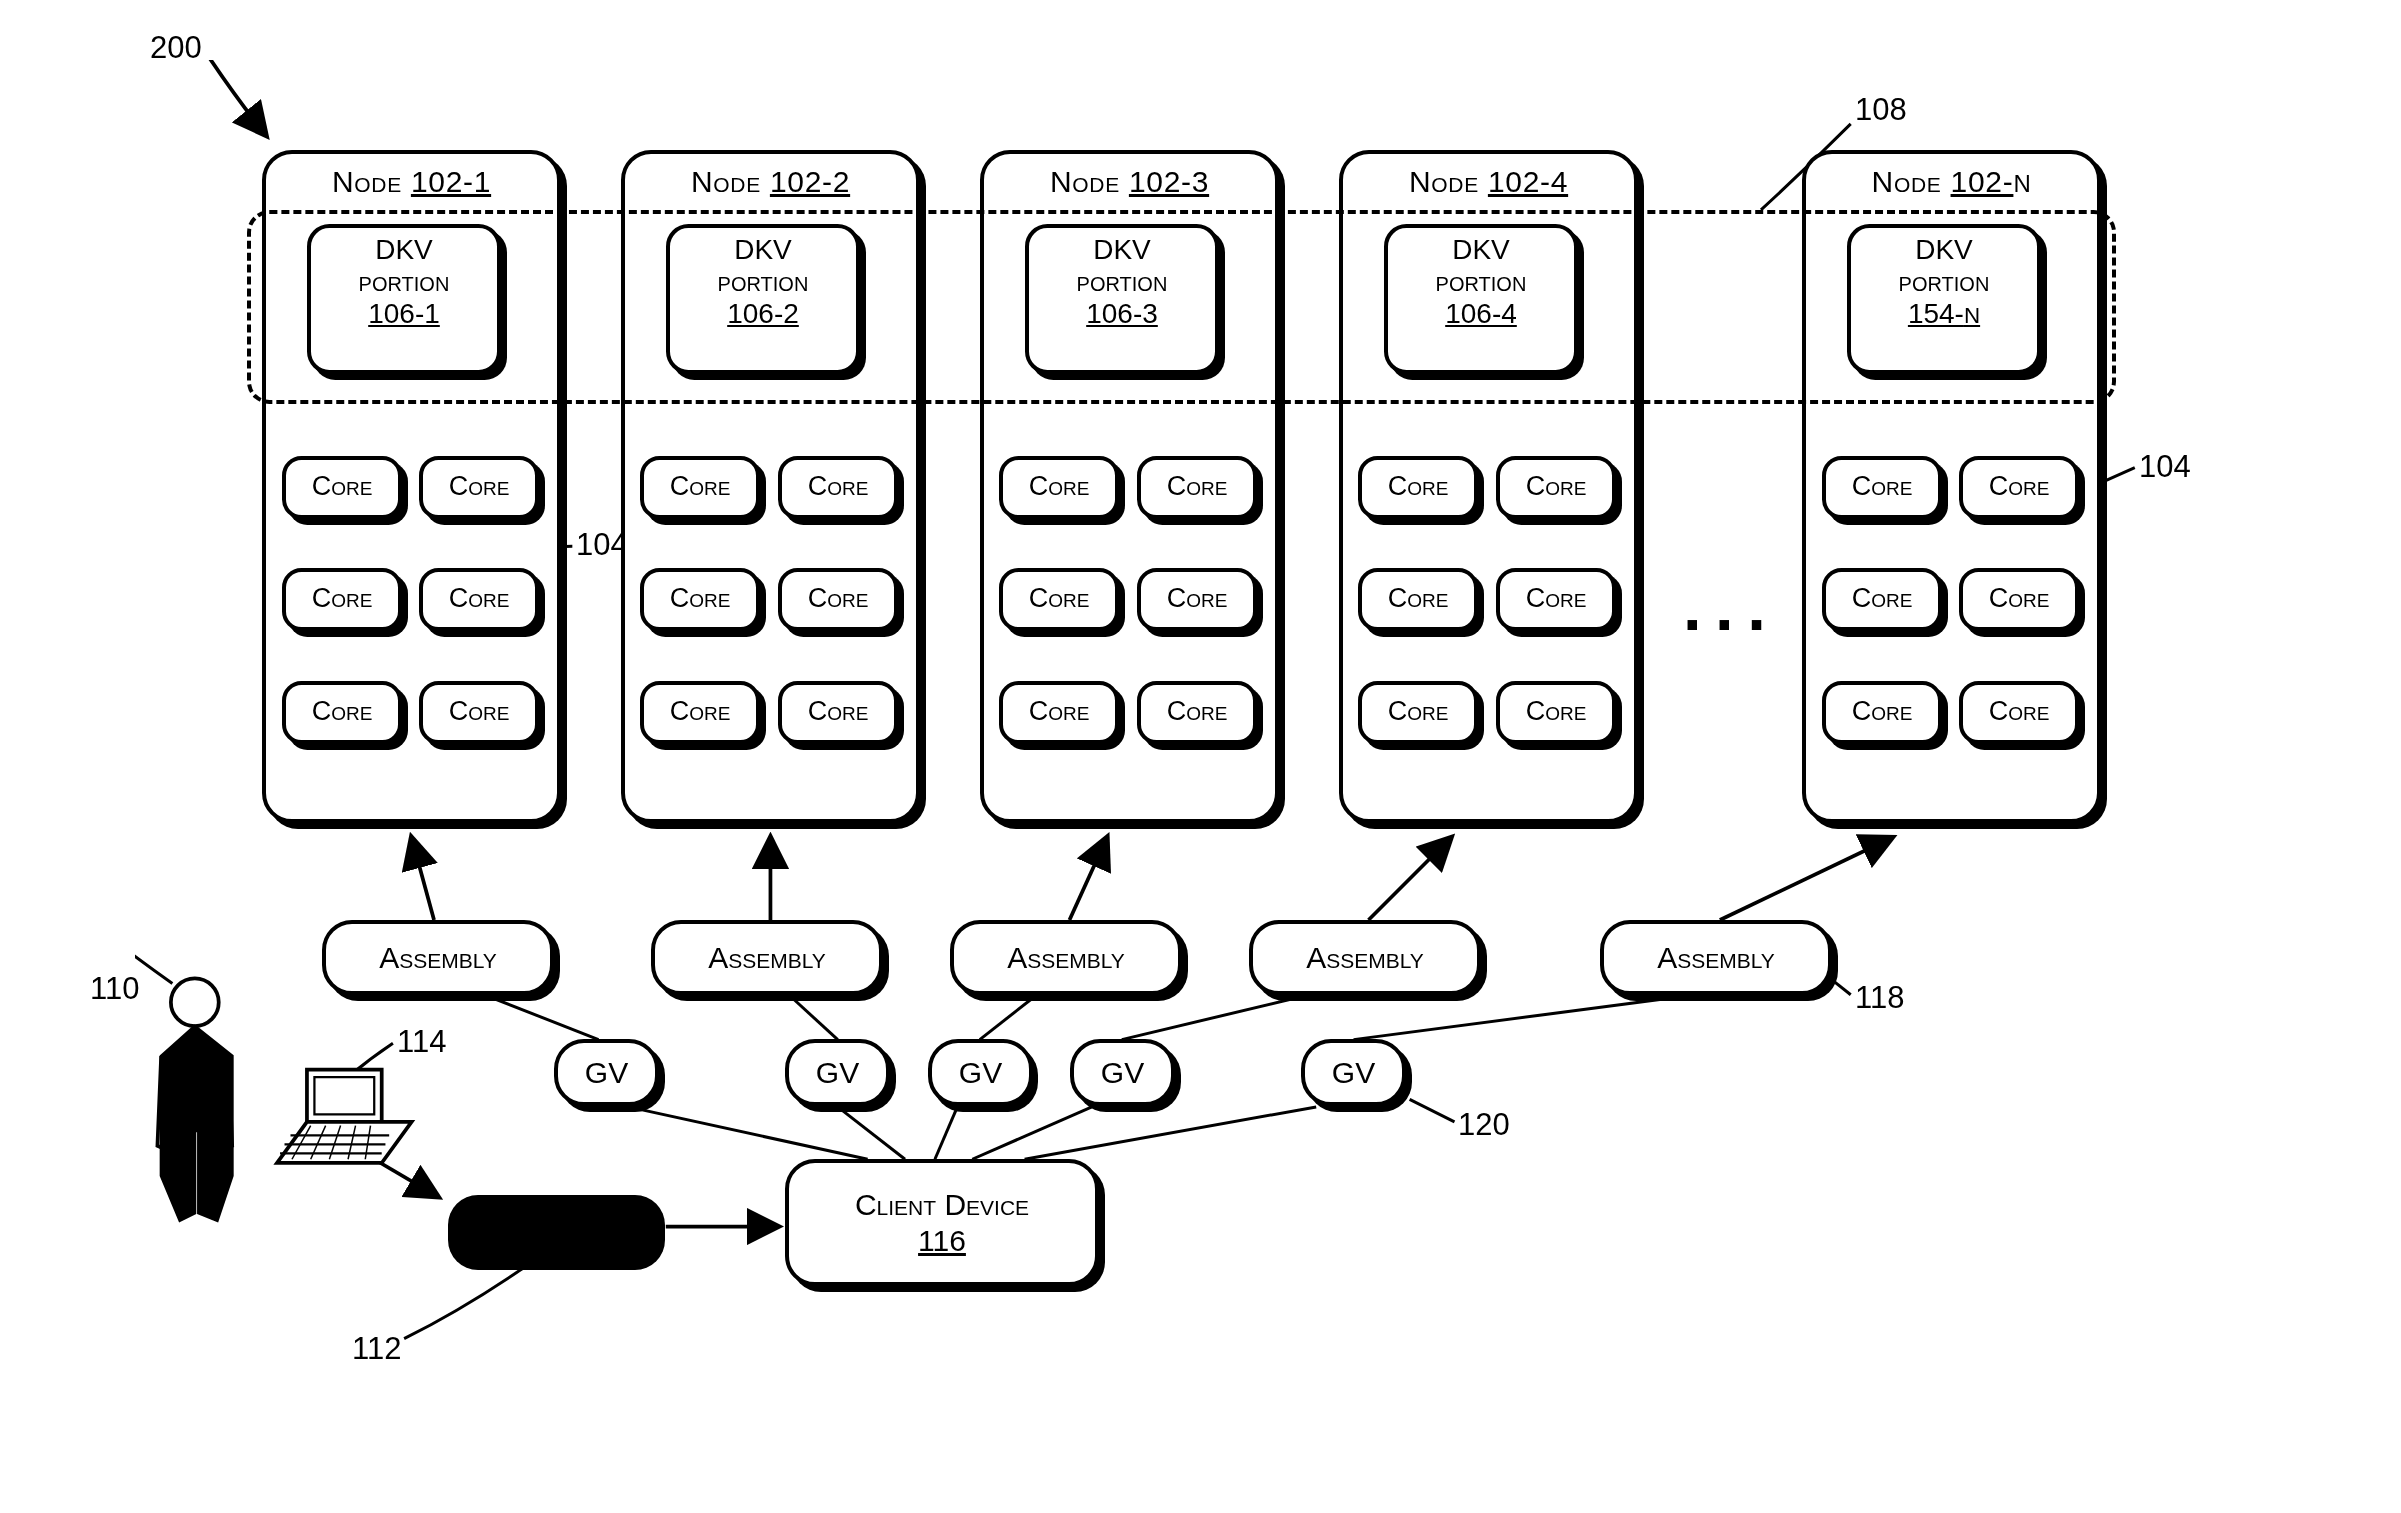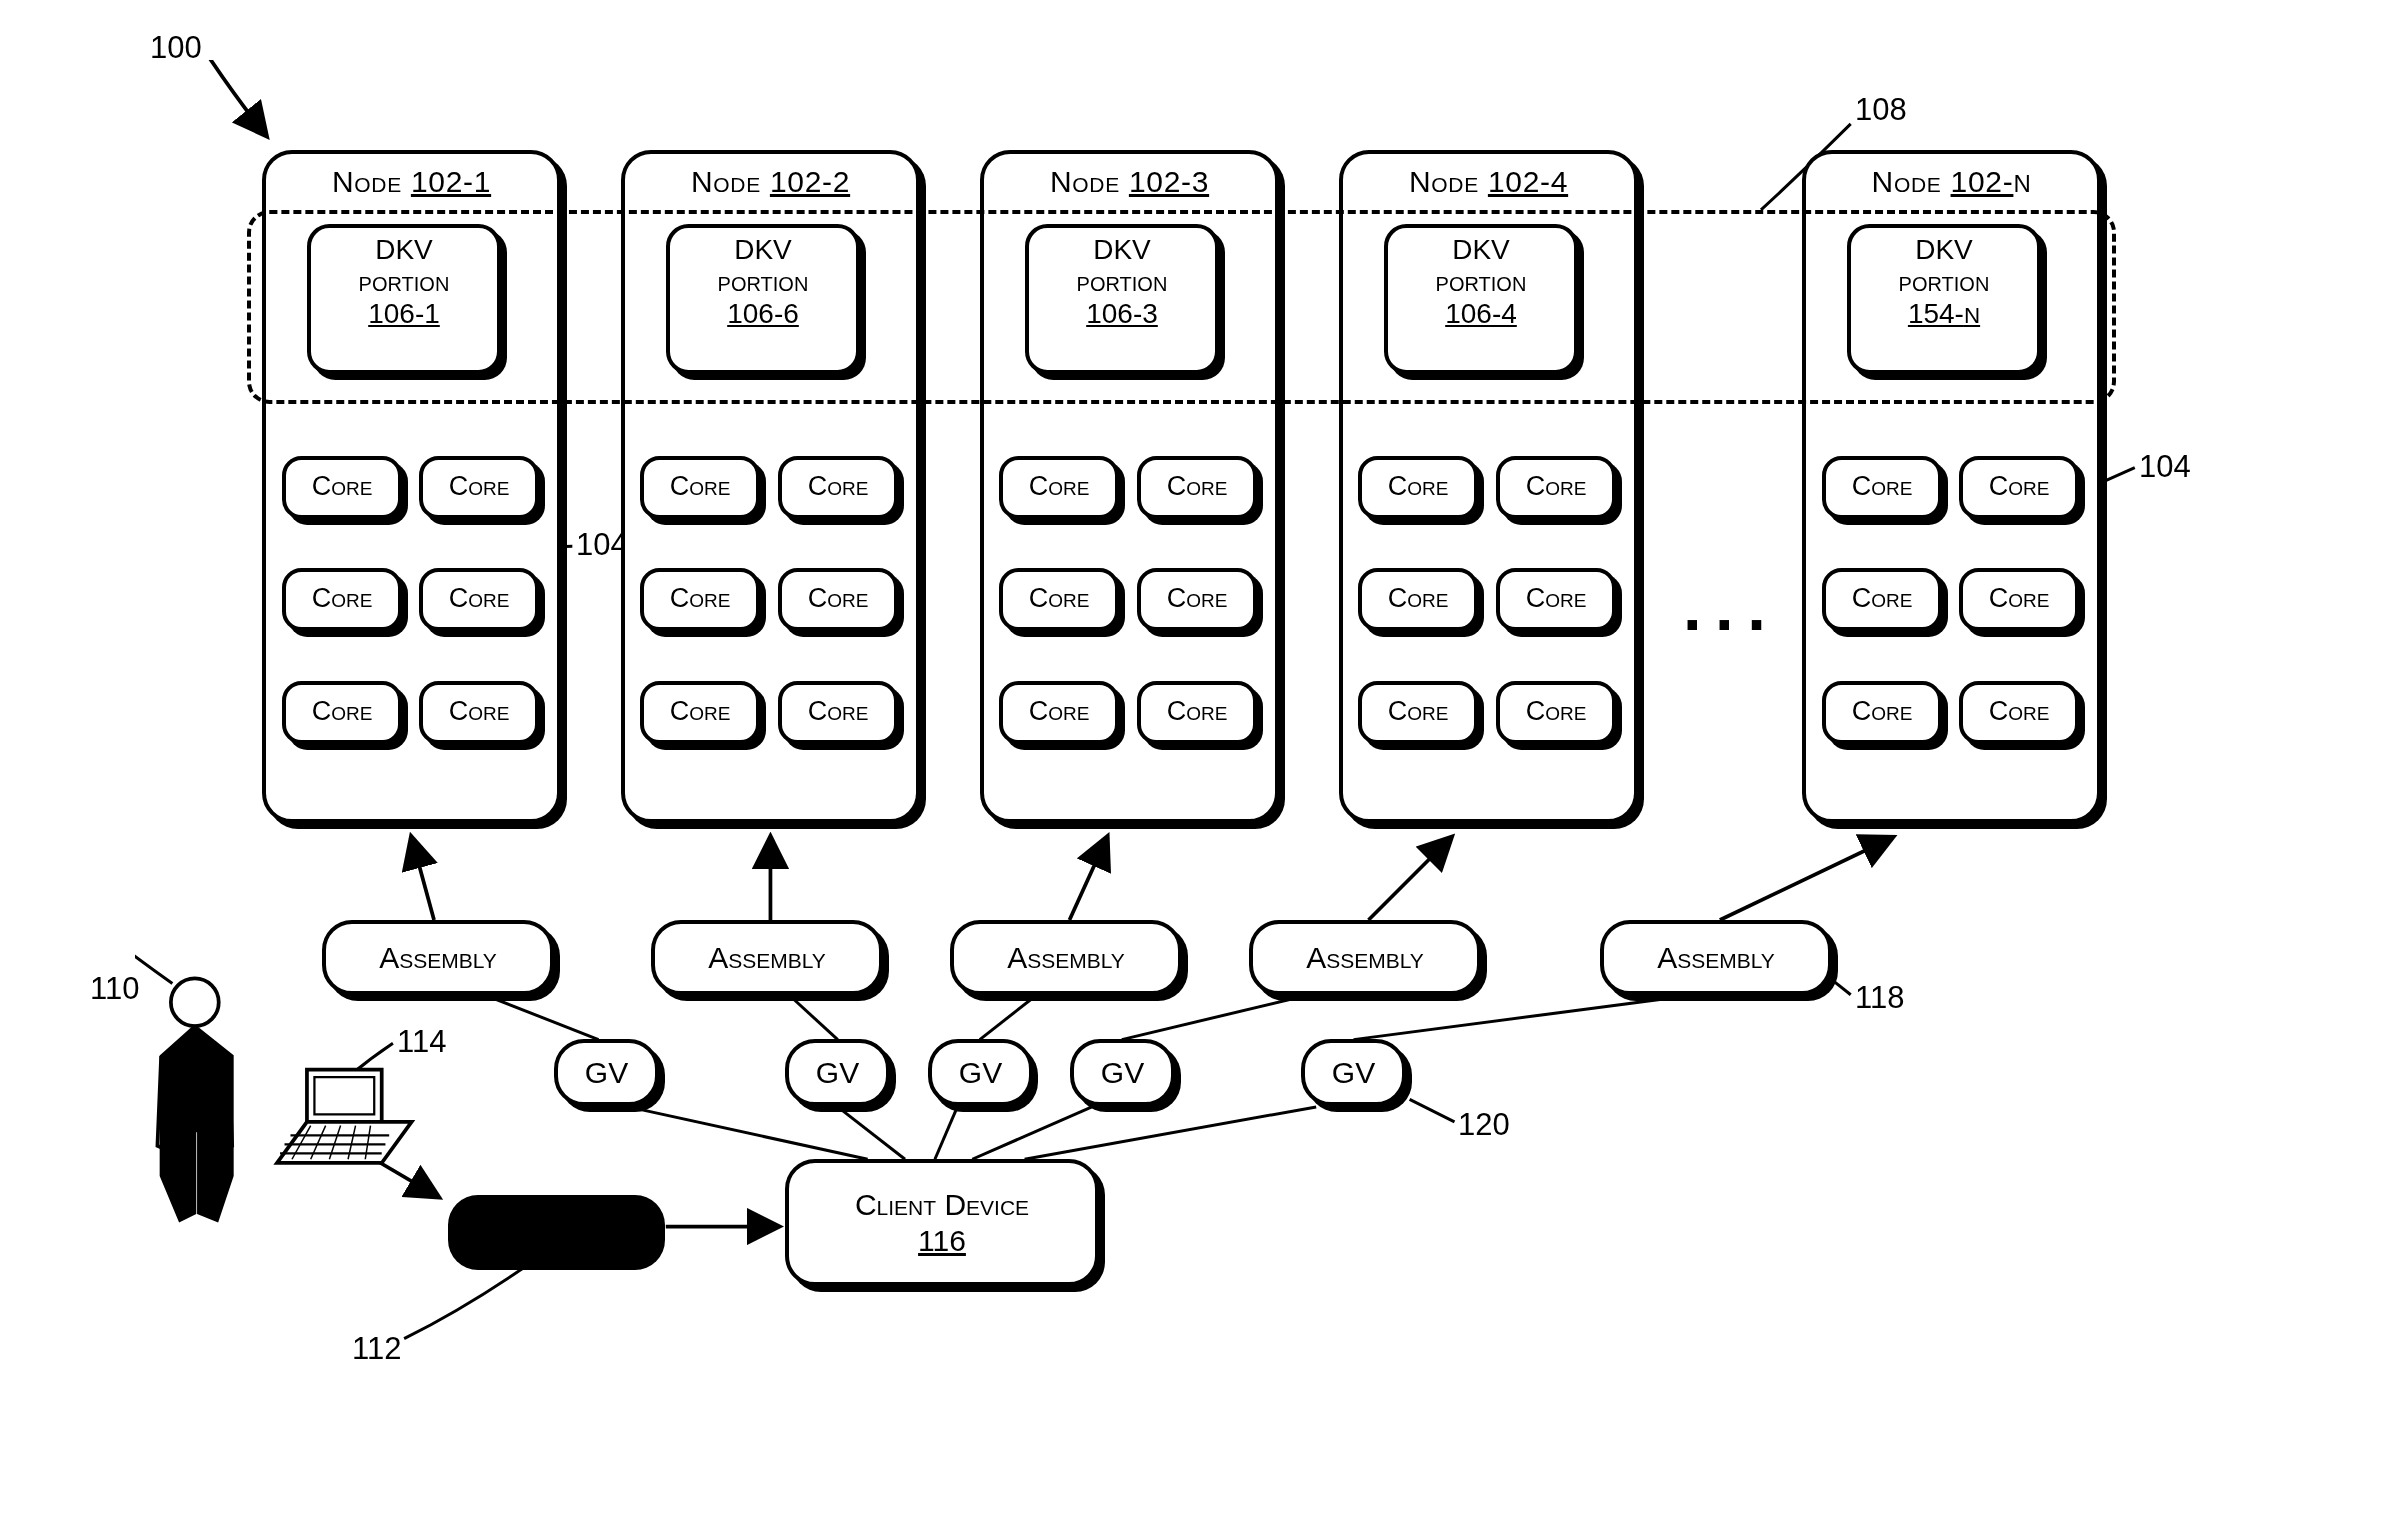--- a/index.html
+++ b/index.html
@@ -129,21 +129,21 @@
     width: 100%; height: 100%;
     pointer-events: none;
   }
 
 </style>
 </head>
 <body>
 
 <div class="diagram">
 
-  <div class="ref" style="left:15px; top:-30px;">100</div>
+  <div class="ref" style="left:15px; top:-30px;">200</div>
 
   <div class="node-shadow" style="left:133px; top:96px; width:299px; height:673px; z-index:0;"></div>
   <div class="node" style="left:127px; top:90px; width:299px; height:673px; z-index:1;">
     <div class="node-title"><span>Node </span><span class="num">102-1</span></div>
   </div>
 
   <div class="node-shadow" style="left:492px; top:96px; width:299px; height:673px; z-index:0;"></div>
   <div class="node" style="left:486px; top:90px; width:299px; height:673px; z-index:1;">
     <div class="node-title"><span>Node </span><span class="num">102-2</span></div>
   </div>
@@ -171,21 +171,21 @@
   <div class="dkv" style="left:172px; top:164px; width:194px; height:150px; z-index:4;">
     <div>DKV</div>
     <div>portion</div>
     <div class="num">106-1</div>
   </div>
 
   <div class="dkv-shadow" style="left:537px; top:170px; width:194px; height:150px; z-index:3;"></div>
   <div class="dkv" style="left:531px; top:164px; width:194px; height:150px; z-index:4;">
     <div>DKV</div>
     <div>portion</div>
-    <div class="num">106-6</div>
+    <div class="num">106-2</div>
   </div>
 
   <div class="dkv-shadow" style="left:896px; top:170px; width:194px; height:150px; z-index:3;"></div>
   <div class="dkv" style="left:890px; top:164px; width:194px; height:150px; z-index:4;">
     <div>DKV</div>
     <div>portion</div>
     <div class="num">106-3</div>
   </div>
 
   <div class="dkv-shadow" style="left:1255px; top:170px; width:194px; height:150px; z-index:3;"></div>

